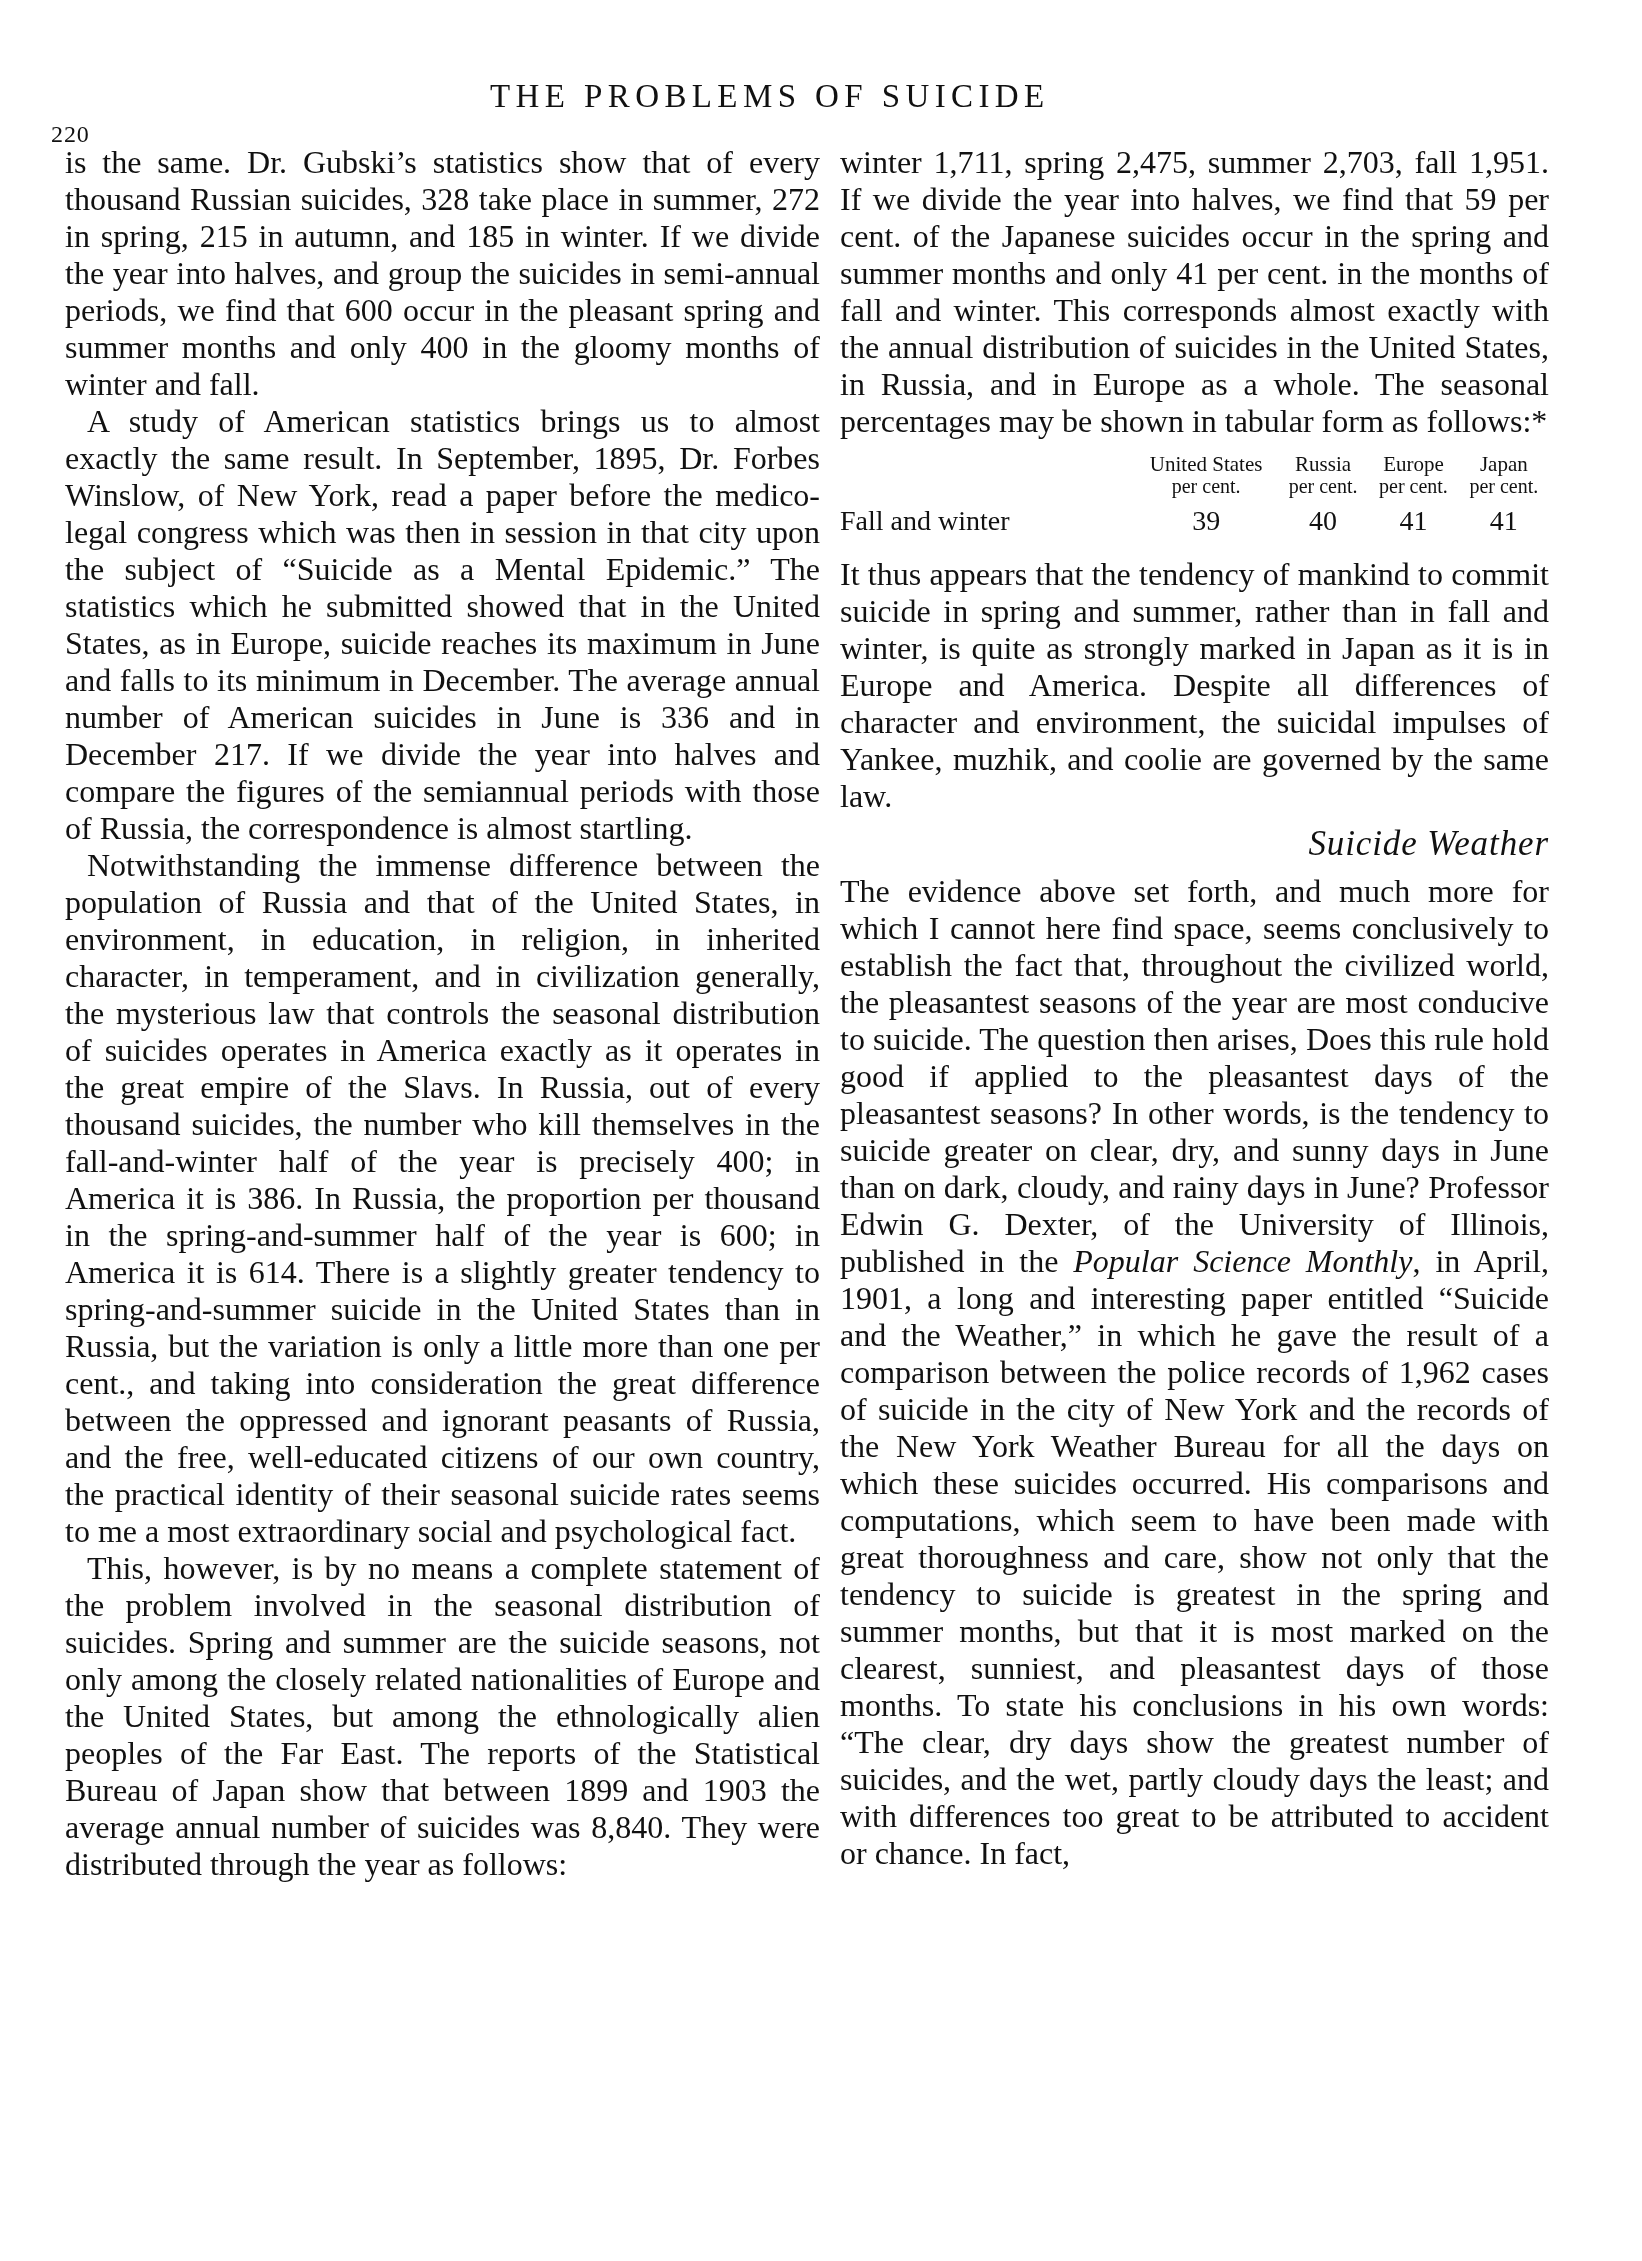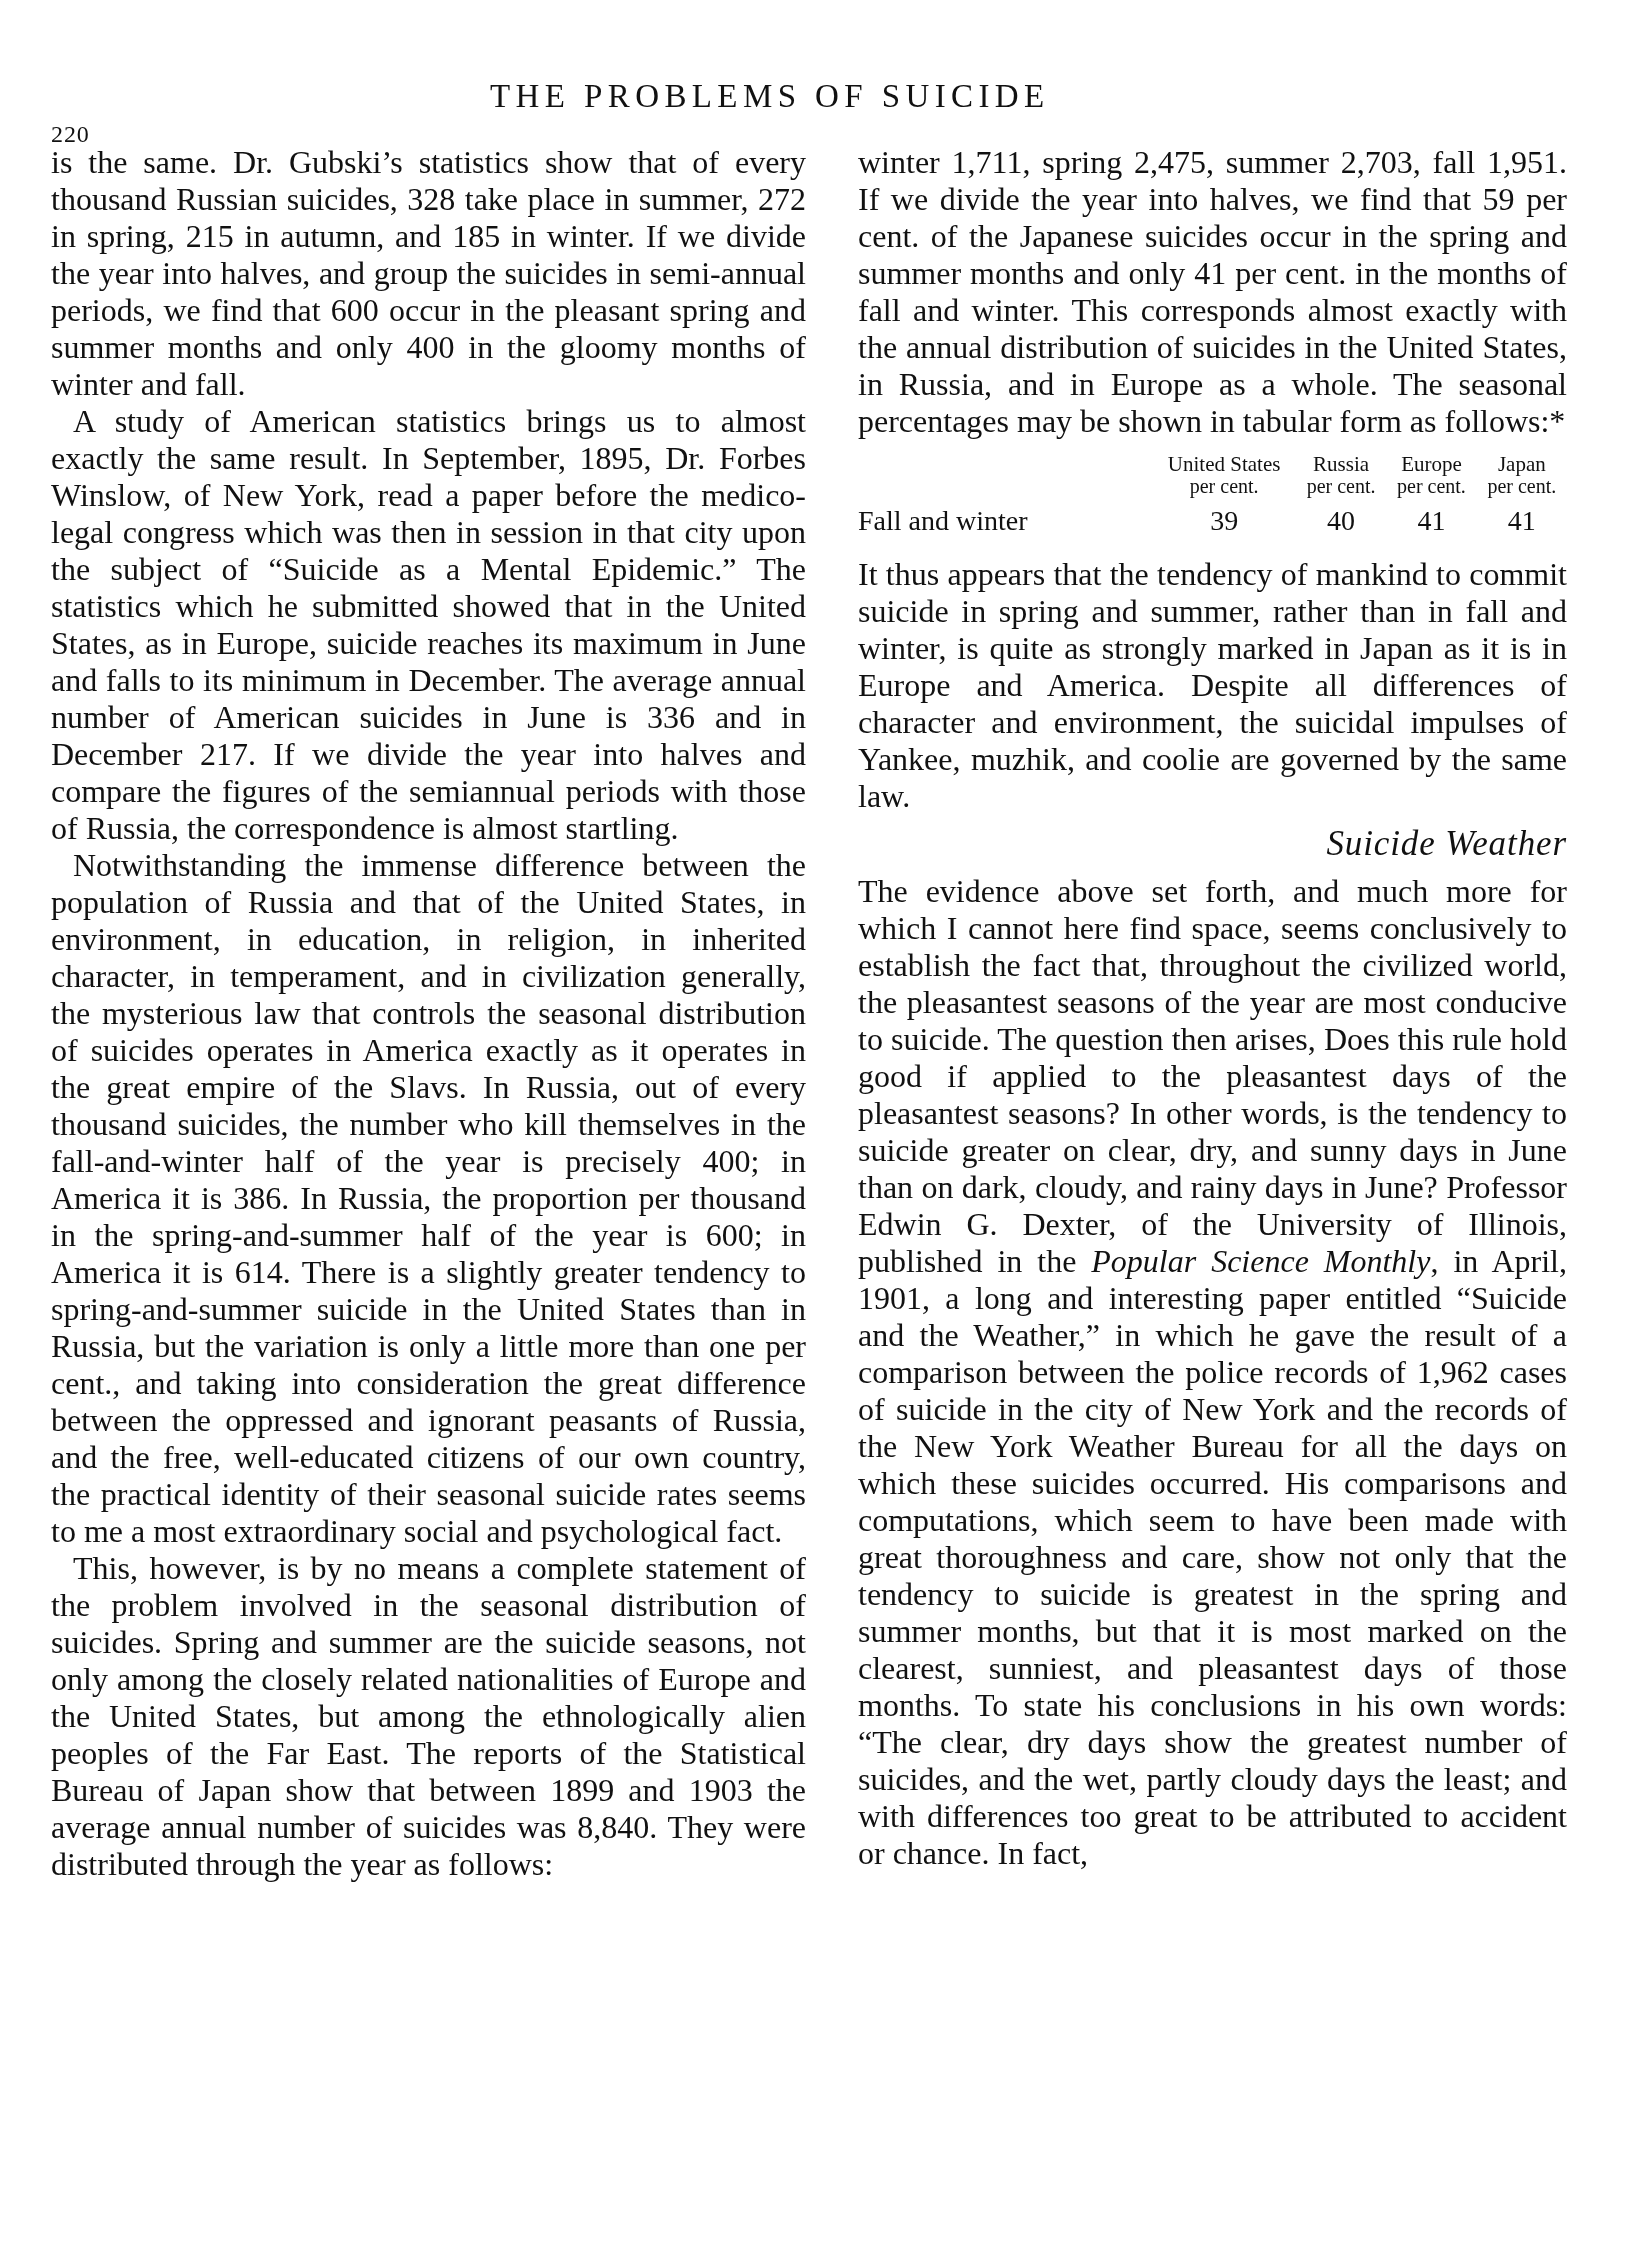--- a/index.html
+++ b/index.html
@@ -13,22 +13,22 @@
   .page-number {
     position: absolute; left: 0; top: 0; font-size: 24px; letter-spacing: 0.9px; margin-top: 40px;
   }
   .running-head {
     position: absolute; left: 439px; top: -2.7px; font-size: 33px; letter-spacing: 5.4px;
   }
   .col {
     position: absolute; top: 144px; font-size: 32px; line-height: 37px;
     text-align: justify;
   }
-  .col.left { left: 51px; width: 755px; }
-  .col.right { left: 858px; width: 709px; }
+  .col.left { left: 65px; width: 755px; }
+  .col.right { left: 840px; width: 709px; }
   .col p { margin: 0; }
   .col p.indent { text-indent: 22px; }
   .col p.noindent { text-indent: 0; }
   em { font-style: italic; }
   .seasonal-table {
     border-collapse: collapse; margin: 12.7px 0 20px 0; width: 709px;
   }
   .seasonal-table th {
     font-weight: normal; font-size: 21px; line-height: 22px; text-align: center;
     vertical-align: middle; padding: 0 2.7px; font-family: Liberation Serif, serif;

